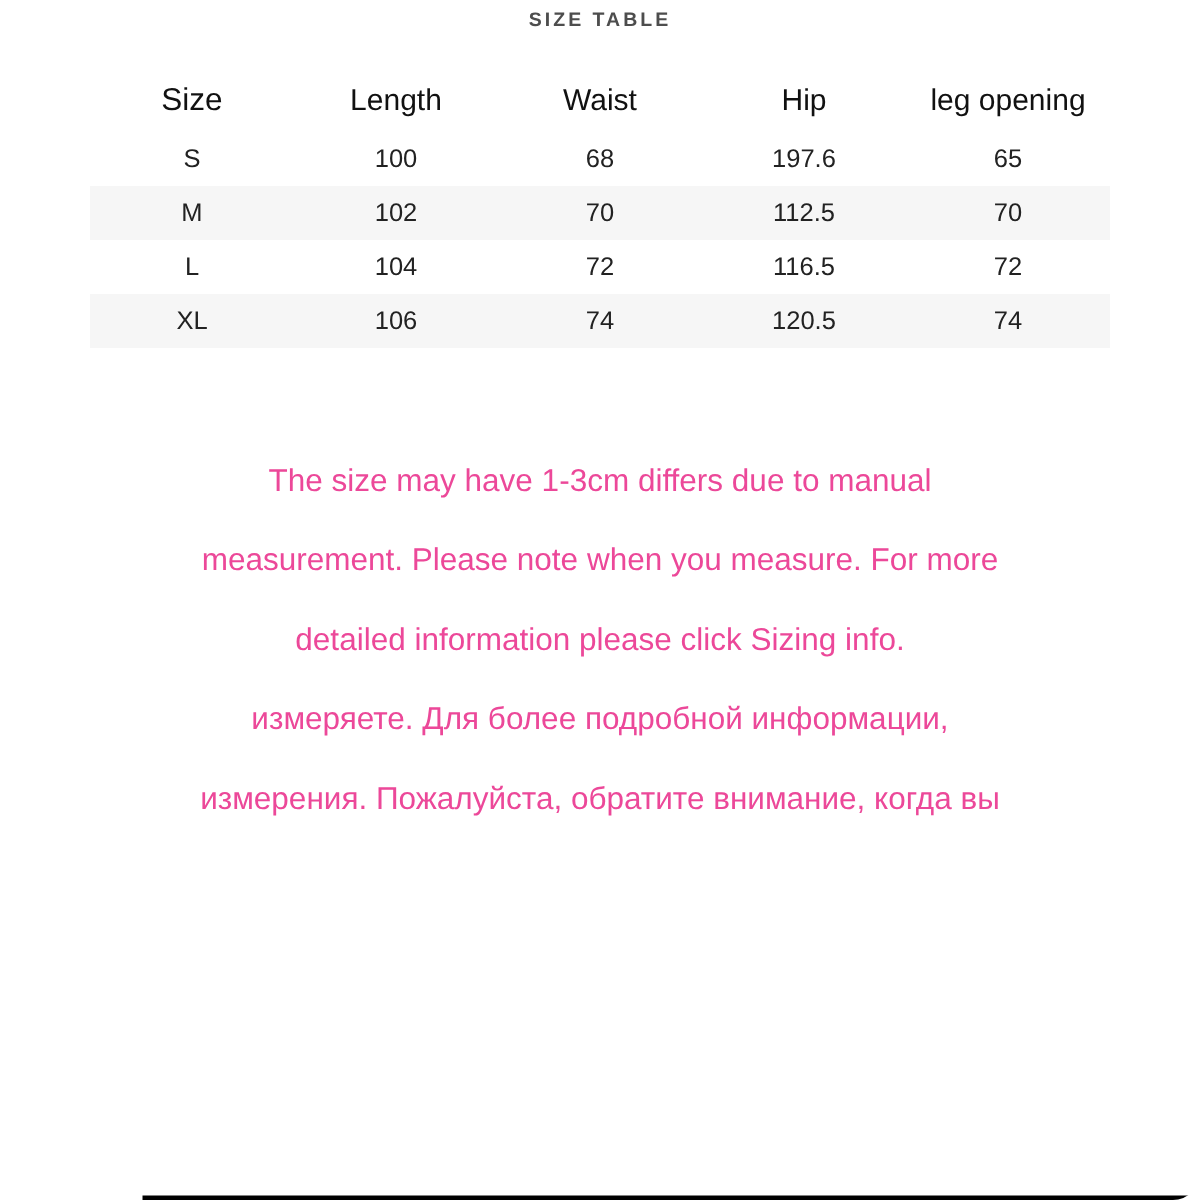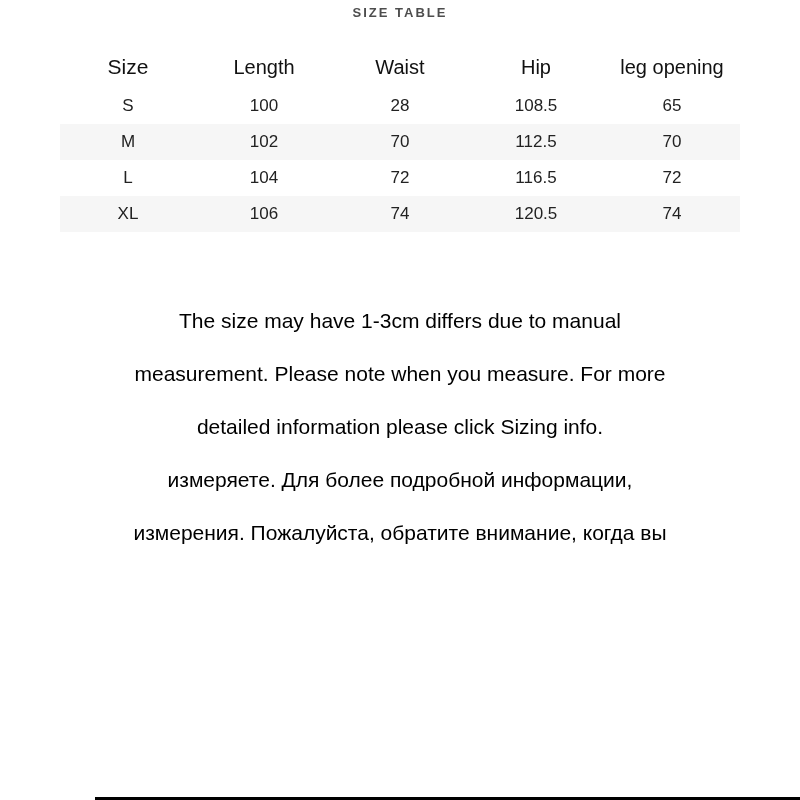--- a/index.html
+++ b/index.html
@@ -8,20 +8,21 @@
     background: #ffffff;
     font-family: "Liberation Sans", sans-serif;
     color: #1a1a1a;
   }
   .page {
     position: relative;
     width: 800px;
     height: 800px;
     background: #ffffff;
     overflow: hidden;
+    border-radius: 18px;
   }
   .page-title {
     padding-top: 5px;
     text-align: center;
     font-size: 13px;
     font-weight: bold;
     letter-spacing: 2px;
     color: #4d4d4d;
   }
   table.size-table {
@@ -56,21 +57,21 @@
   .note-block {
     margin-top: 62px;
     text-align: center;
   }
   .note-line {
     height: 53px;
     display: flex;
     align-items: center;
     justify-content: center;
     font-size: 21px;
-    color: #000000;
+    color: #ec4899;
     margin: 0;
   }
   .bottom-bar {
     position: absolute;
     left: 95px;
     right: 0;
     bottom: 0;
     height: 3px;
     background: #000000;
   }
@@ -89,22 +90,22 @@
         <th>Length</th>
         <th>Waist</th>
         <th>Hip</th>
         <th>leg opening</th>
       </tr>
     </thead>
     <tbody>
       <tr>
         <td>S</td>
         <td>100</td>
-        <td>28</td>
-        <td>108.5</td>
+        <td>68</td>
+        <td>197.6</td>
         <td>65</td>
       </tr>
       <tr>
         <td>M</td>
         <td>102</td>
         <td>70</td>
         <td>112.5</td>
         <td>70</td>
       </tr>
       <tr>

